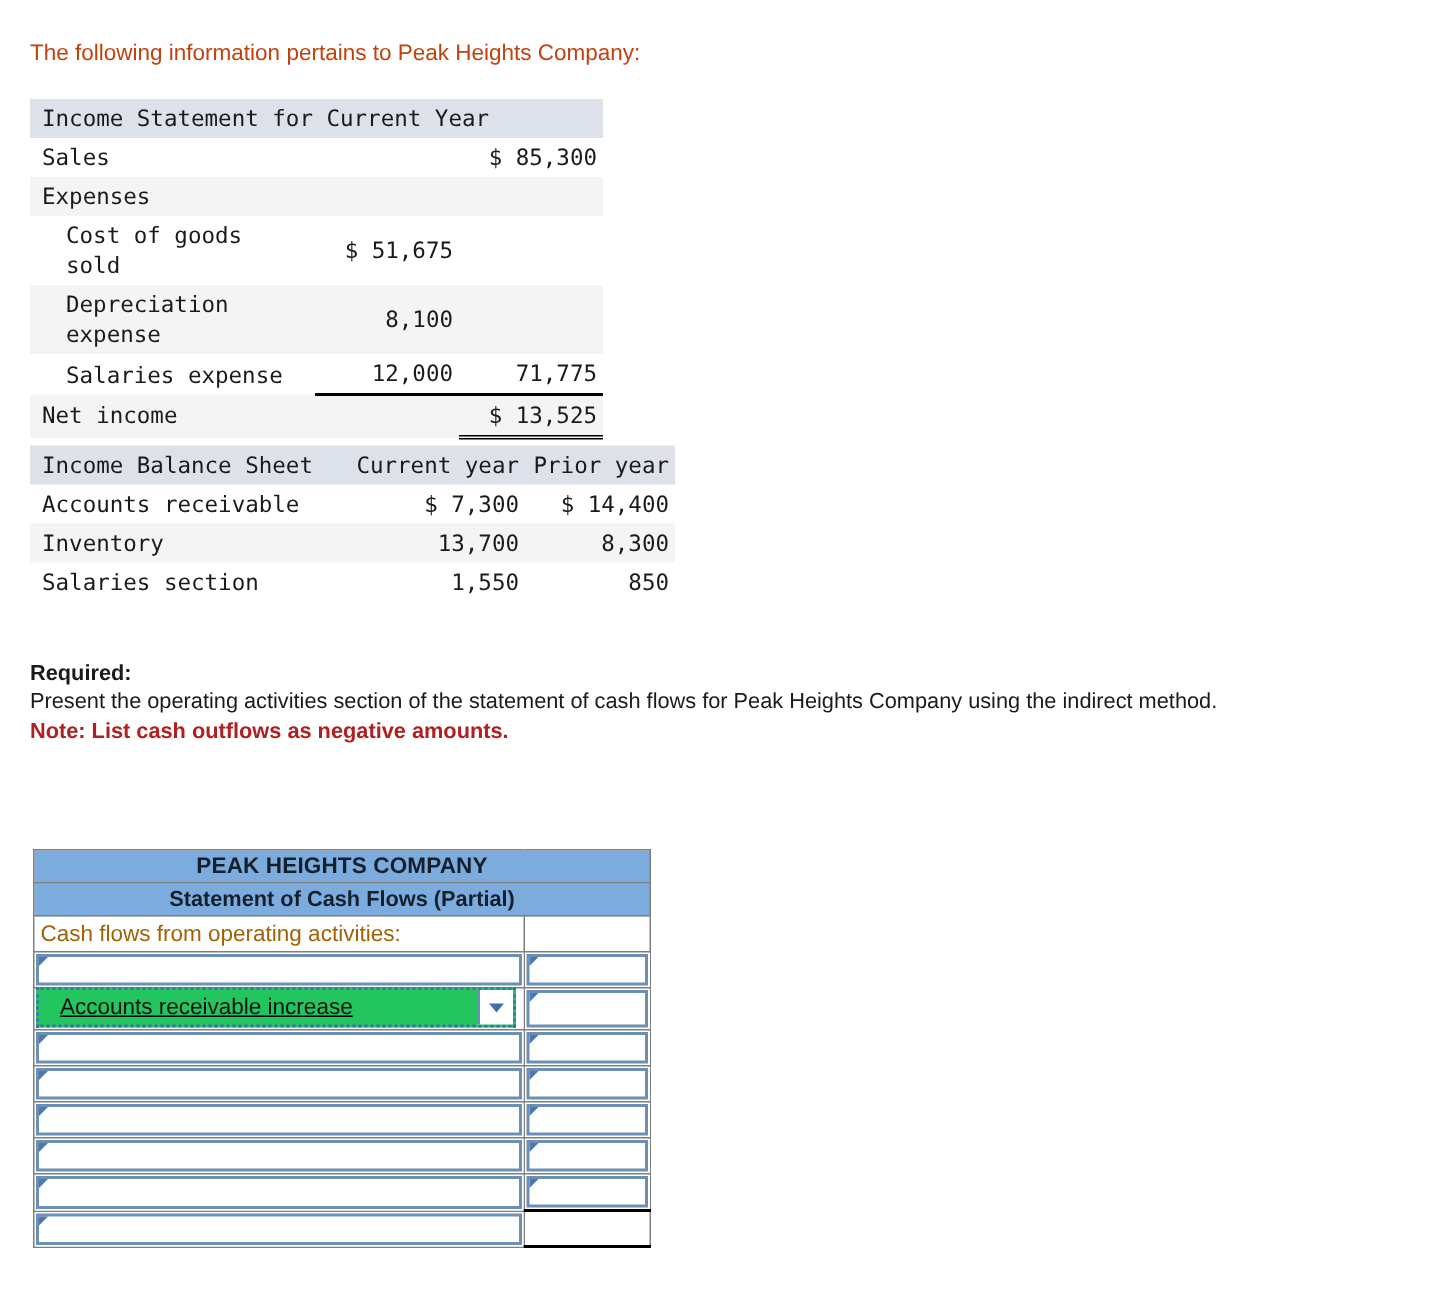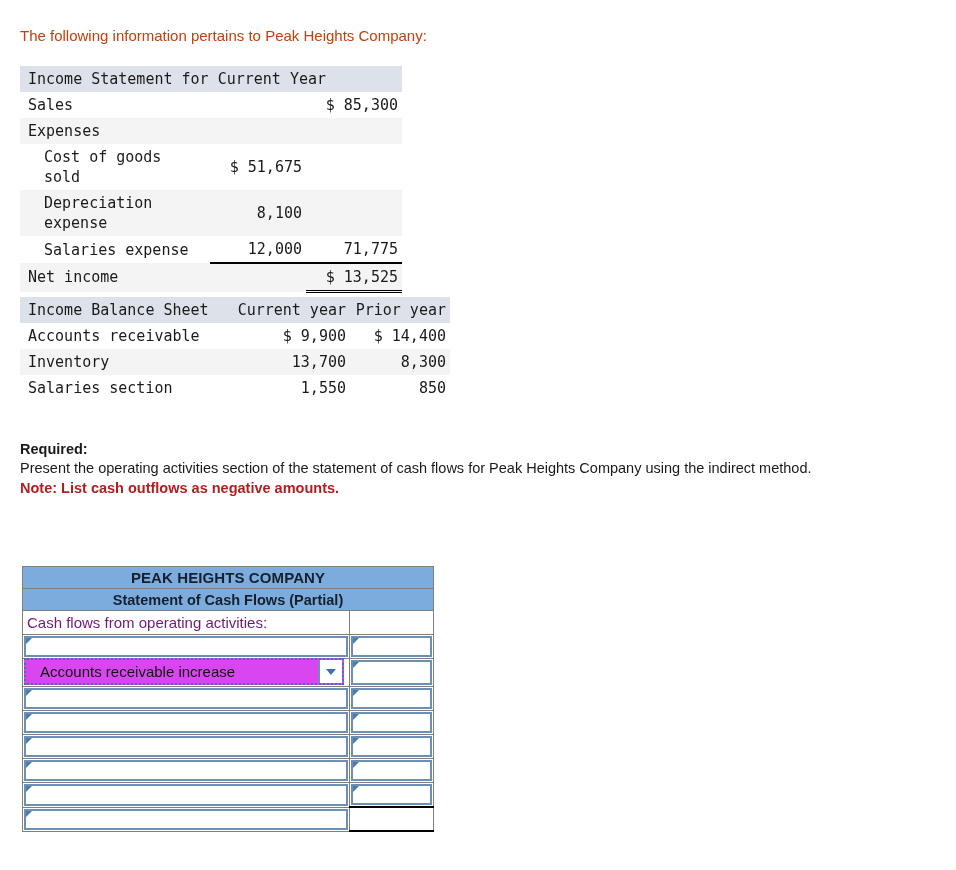--- a/index.html
+++ b/index.html
@@ -134,21 +134,21 @@
     text-align: center;
     font-weight: bold;
     font-size: 14.5px;
     color: #16202c;
     height: 21px;
   }
   #answer-sheet .ws-lead .c-desc {
     font-size: 15px;
     padding-left: 4px;
     height: 23px;
-    color: #701a75;
+    color: #a16207;
     white-space: nowrap;
   }
   .c-desc { width: 324px; }
   .c-val  { width: 86px; }
 
   
   .inp-cell {
     position: relative;
     height: 23px;
   }
@@ -176,24 +176,25 @@
     border-right: 1px solid #7f7f7f;
   }
 
   
   .dd-cell { position: relative; height: 27px; }
   .dd-editor {
     position: absolute;
     left: 1px; top: -1px;
     width: 320px; height: 27px;
     border: 2px dotted #3f6fb0;
-    background: #d946ef;
+    background: #22c55e;
     box-sizing: border-box;
     display: flex;
     align-items: center;
+    text-decoration: underline;
   }
   .dd-text {
     flex: 1 1 auto;
     font-size: 15px;
     color: #111;
     padding-left: 14px;
     white-space: nowrap;
     overflow: hidden;
   }
   .dd-button {
@@ -276,21 +277,21 @@
   </colgroup>
   <tbody>
     <tr class="hdr-band">
       <td class="lbl cell-pad">Income Balance Sheet</td>
       <td class="num cell-pad">Current year</td>
       <td class="num cell-pad">Prior year</td>
     </tr>
 
     <tr>
       <td class="lbl cell-pad">Accounts receivable</td>
-      <td class="num cell-pad">$ 9,900</td>
+      <td class="num cell-pad">$ 7,300</td>
       <td class="num cell-pad">$ 14,400</td>
     </tr>
 
     <tr class="row-shade">
       <td class="lbl cell-pad">Inventory</td>
       <td class="num cell-pad">13,700</td>
       <td class="num cell-pad">8,300</td>
     </tr>
 
     <tr>

